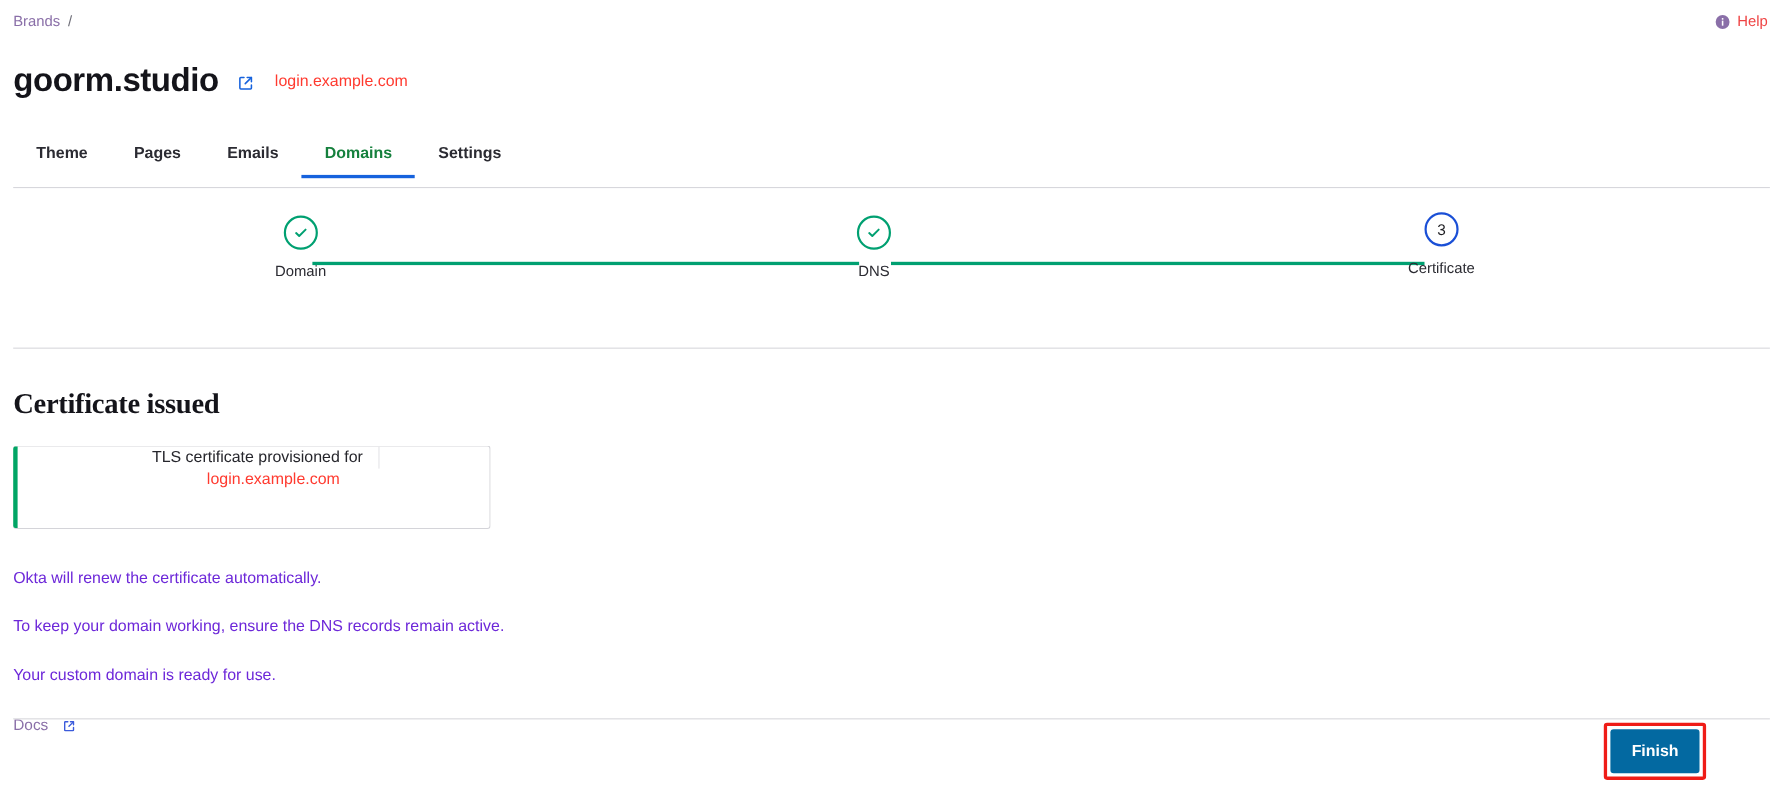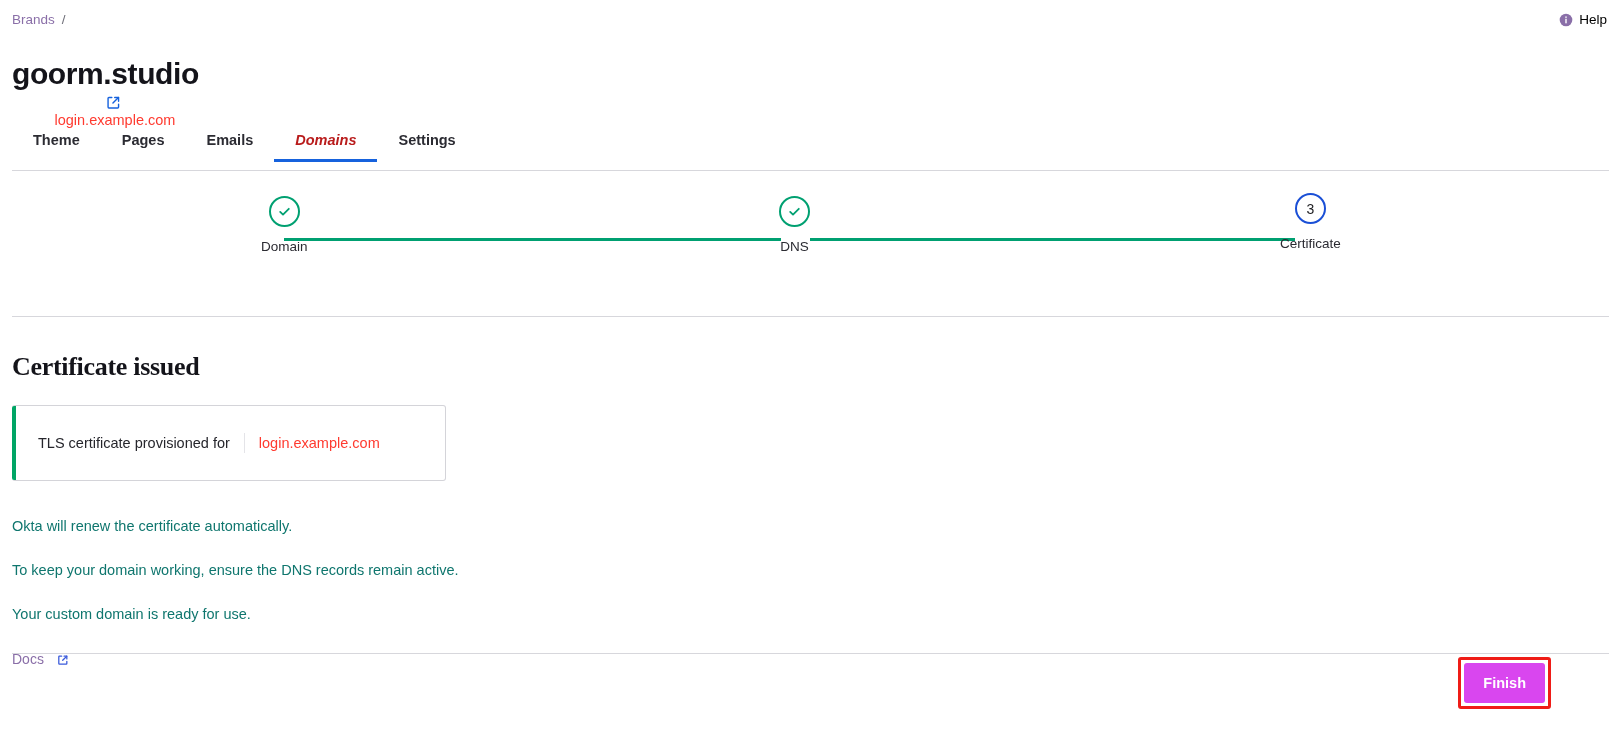--- a/index.html
+++ b/index.html
@@ -47,38 +47,37 @@
   }
   .help {
     position: absolute;
     right: 14px;
     top: 11px;
     display: flex;
     align-items: center;
     gap: 6px;
     font-size: 13.5px;
     line-height: 18px;
-    color: #000000;
+    color: #ef4444;
     cursor: pointer;
     text-decoration: none;
   }
   .help .info-ic {
     display: inline-flex;
     width: 14px; height: 14px;
   }
 
   
   .title-row {
     position: absolute;
     left: 12px;
     top: 55px;
     display: flex;
     align-items: center;
     gap: 0;
-    flex-direction: column;
   }
   .brand-title {
     font-size: 30px;
     font-weight: 700;
     letter-spacing: -0.4px;
     color: #14141a;
     line-height: 38px;
   }
   .ext-ic-blue {
     display: inline-flex;
@@ -111,21 +110,21 @@
   }
   .tab {
     position: relative;
     padding: 8px 21px 14px 21px;
     font-size: 14.5px;
     font-weight: 700;
     color: #2b2b32;
     cursor: pointer;
     white-space: nowrap;
   }
-  .tab.active { color: #b91c1c; font-style: italic; }
+  .tab.active { color: #15803d; }
   .tab.active::after {
     content: "";
     position: absolute;
     left: 0; right: 0; bottom: 0;
     height: 3px;
     background: #1662dd;
   }
   .tabs-rule {
     position: absolute;
     left: 12px;
@@ -218,20 +217,21 @@
     position: relative;
     width: 434px;
     min-height: 76px;
     border: 1px solid #d4d4d9;
     border-left: none;
     border-radius: 3px;
     background: #ffffff;
     display: flex;
     align-items: center;
     padding: 0 0 0 26px;
+    flex-direction: column;
   }
   .callout::before {
     content: "";
     position: absolute;
     left: 0; top: 0; bottom: 0;
     width: 4px;
     background: #00a565;
     border-radius: 2px 0 0 2px;
   }
   .callout-text {
@@ -246,21 +246,21 @@
     font-size: 14.5px;
     line-height: 20px;
     color: #ff3a2f;
     text-decoration: none;
     cursor: pointer;
   }
 
   .note {
     font-size: 14.5px;
     line-height: 20px;
-    color: #0f766e;
+    color: #6d28d9;
     margin-top: 24px;
   }
   .note.first { margin-top: 35px; }
 
   .docs-link {
     display: inline-flex;
     align-items: center;
     gap: 12px;
     margin-top: 26px;
     font-size: 14px;
@@ -296,21 +296,21 @@
   }
   .finish-wrap {
     position: absolute;
     right: 58px;
     top: 4px;
     border: 3px solid #ef1c17;
     border-radius: 3px;
     padding: 3px;
   }
   .finish-btn {
-    background: #d946ef;
+    background: #0369a1;
     color: #ffffff;
     border: none;
     border-radius: 3px;
     font-family: "Liberation Sans", sans-serif;
     font-size: 14.5px;
     font-weight: 700;
     padding: 11px 19px;
     cursor: pointer;
     line-height: 18px;
   }
@@ -358,21 +358,21 @@
       <div class="tab">Settings</div>
     </div>
     <div class="tabs-rule"></div>
   </div>
 
   <div class="stepper">
     <div class="track">
       <div class="step-line" style="left:272px; width:497px;"></div>
       <div class="step-line" style="left:798px; width:485px;"></div>
 
-      <div class="step" style="left:249px;">
+      <div class="step" style="left:238px;">
         <div class="step-circle done">
           <svg width="15" height="15" viewBox="0 0 16 16" aria-hidden="true">
             <path d="M3.4 8.4 6.4 11.3 12.6 5.1" fill="none" stroke="#00a071" stroke-width="1.9" stroke-linecap="round" stroke-linejoin="round"></path>
           </svg>
         </div>
         <div class="step-label">Domain</div>
       </div>
 
       <div class="step" style="left:767px;justify-content:space-between;">
         <div class="step-circle done">

